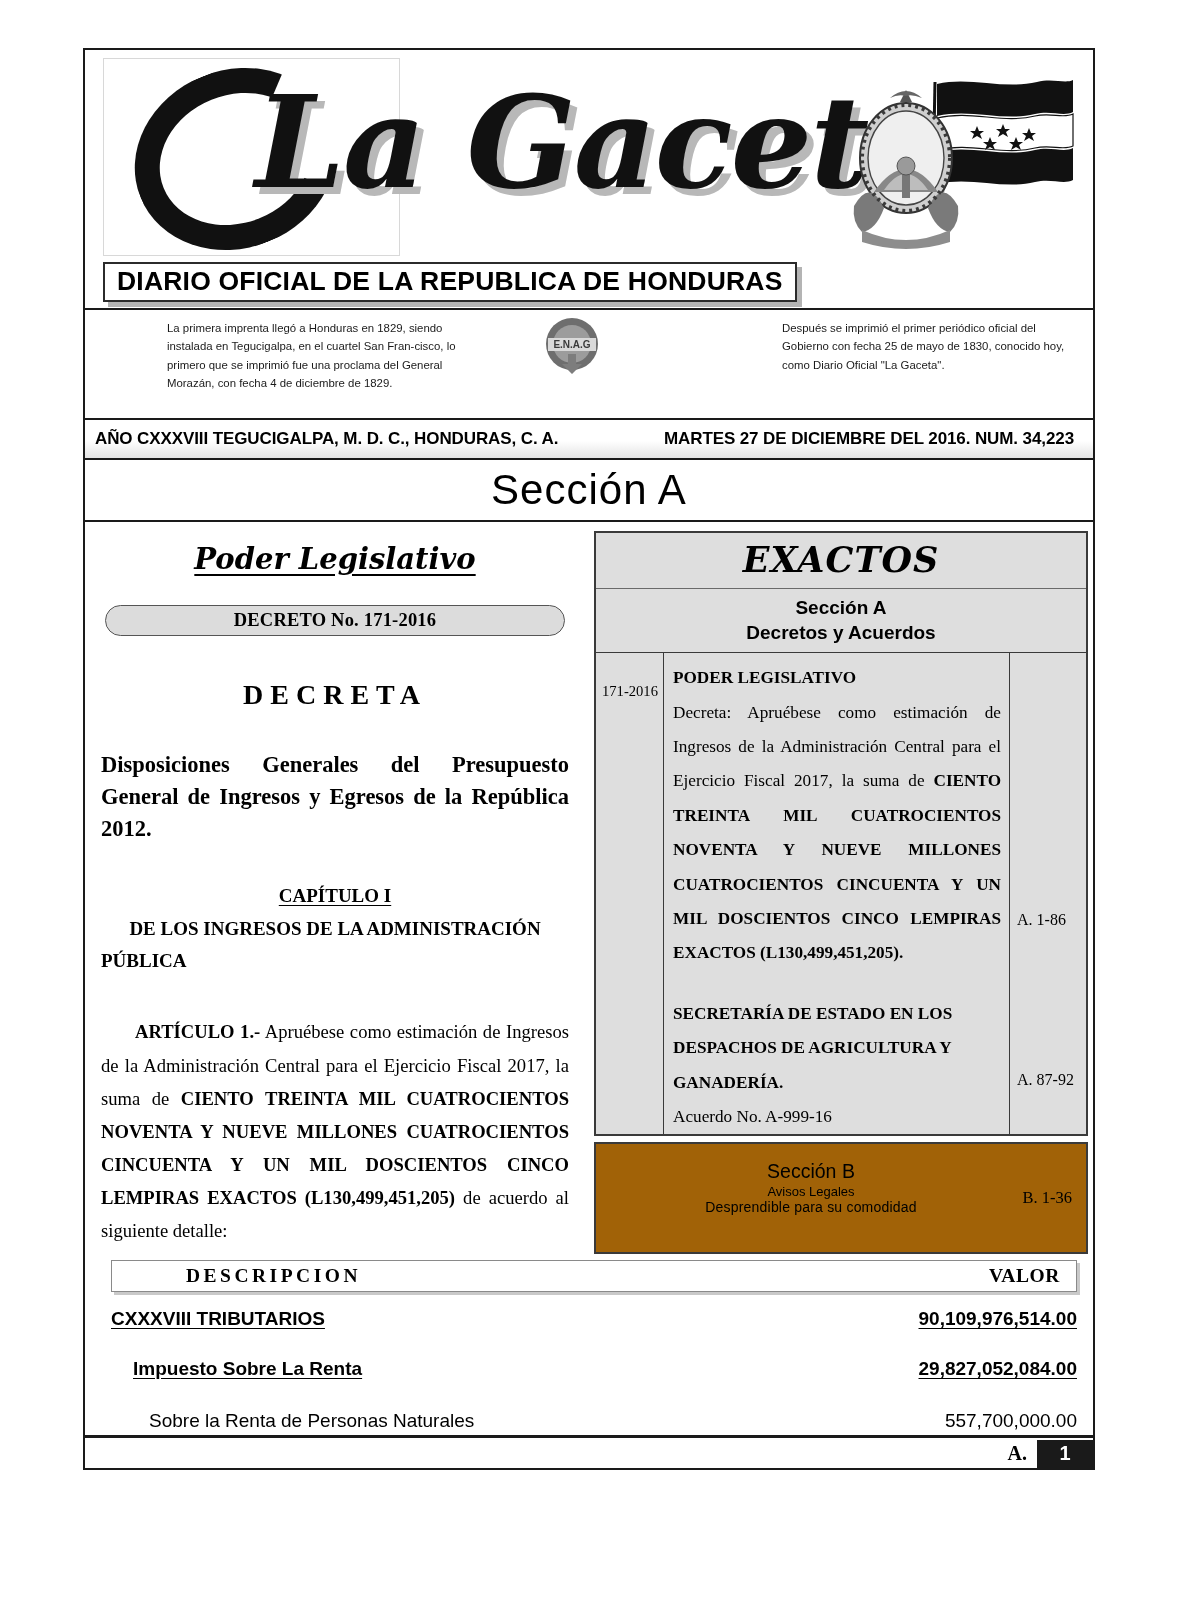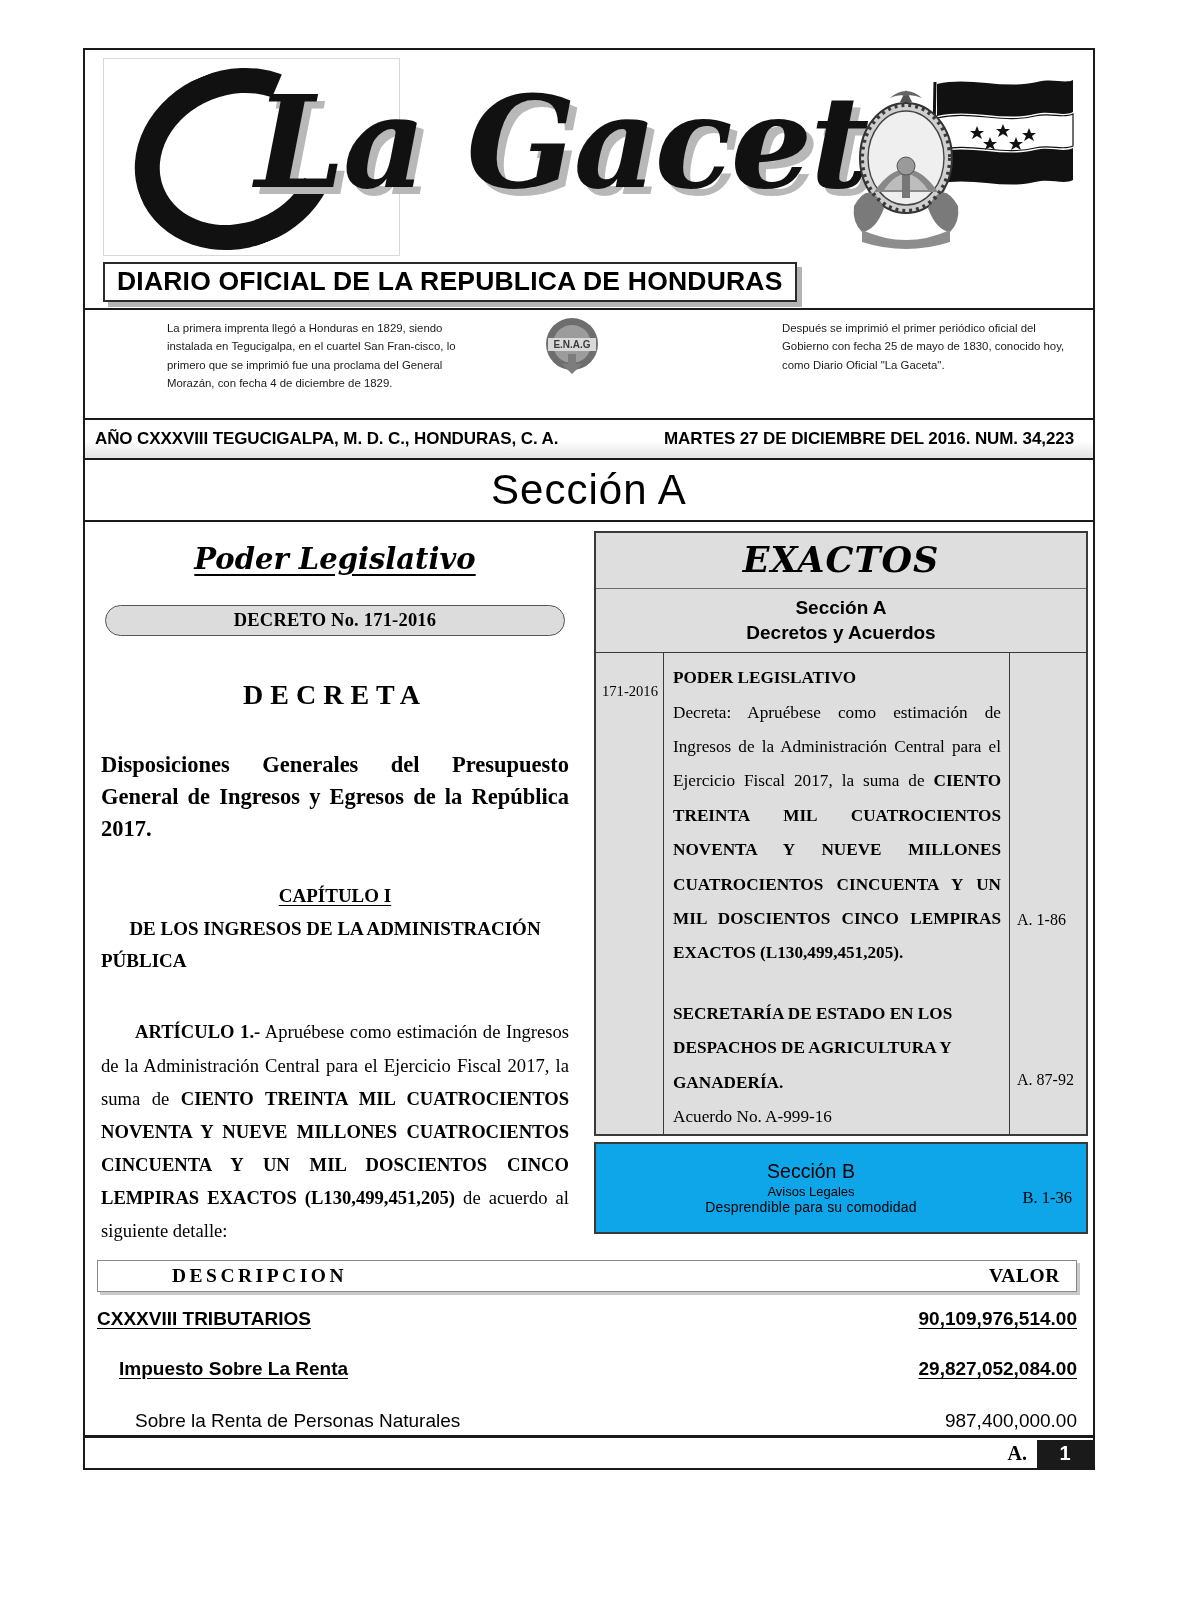--- a/index.html
+++ b/index.html
@@ -292,22 +292,22 @@
   .sum-pages {
     position: relative;
     font-size: 16px;
   }
   .pg1 { position: absolute; left: 7px; top: 258px; white-space: nowrap; }
   .pg2 { position: absolute; left: 7px; top: 418px; white-space: nowrap; }
 
   .seccion-b {
     margin-top: 6px;
     border: 2px solid #3a3a3a;
-    background: #0ea5e9;
-    height: 92px;
+    background: #a16207;
+    height: 112px;
     position: relative;
   }
   .sb-center {
     text-align: center;
     font-family: "Liberation Sans", sans-serif;
     padding-top: 16px;
     margin-right: 60px;
   }
   .sb-l1 { font-size: 19.5px; }
   .sb-l2 { font-size: 13px; margin-top: 1px; }
@@ -316,21 +316,21 @@
     position: absolute;
     right: 14px; top: 44px;
     font-family: "Liberation Serif", serif;
     font-size: 16.5px;
     white-space: nowrap;
   }
 
   
   .detail {
     position: relative;
-    margin: 18px 16px 0 12px;
+    margin: 18px 16px 0 26px;
   }
   .det-head {
     border: 1.5px solid #8a8a8a;
     box-shadow: 3px 3px 0 #c9c9c9;
     height: 32px;
     display: flex;
     align-items: center;
     font-weight: bold;
   }
   .det-head .h-desc {
@@ -456,21 +456,21 @@
   </div>
 
   <div class="sec-title">Sección  A</div>
 
   <div class="body-cols">
 
     <div class="col-left">
       <div class="poder">Poder Legislativo</div>
       <div class="decreto-pill">DECRETO No. 171-2016</div>
       <div class="decreta">DECRETA</div>
-      <div class="disp-title">Disposiciones Generales del Presupuesto General de Ingresos y Egresos de la República 2017.</div>
+      <div class="disp-title">Disposiciones Generales del Presupuesto General de Ingresos y Egresos de la República 2012.</div>
       <div class="cap-head">CAPÍTULO I</div>
       <div class="cap-sub">
         <span>DE LOS INGRESOS DE LA ADMINISTRACIÓN</span>
         <span class="second">PÚBLICA</span>
       </div>
       <div class="art-par">
         <b>ARTÍCULO 1.-</b><span> Apruébese como estimación de Ingresos de la Administración Central para el Ejercicio Fiscal 2017, la suma de </span><b>CIENTO TREINTA MIL CUATROCIENTOS NOVENTA Y NUEVE MILLONES CUATROCIENTOS CINCUENTA Y UN MIL DOSCIENTOS CINCO LEMPIRAS EXACTOS (L130,499,451,205)</b><span> de acuerdo al siguiente detalle:</span>
       </div>
     </div>
 
@@ -516,21 +516,21 @@
     <div class="det-row lvl1">
       <span class="d-label">CXXXVIII TRIBUTARIOS</span>
       <span class="d-value">90,109,976,514.00</span>
     </div>
     <div class="det-row lvl2">
       <span class="d-label">Impuesto Sobre La Renta</span>
       <span class="d-value">29,827,052,084.00</span>
     </div>
     <div class="det-row lvl3">
       <span class="d-label">Sobre la Renta de Personas Naturales</span>
-      <span class="d-value">987,400,000.00</span>
+      <span class="d-value">557,700,000.00</span>
     </div>
   </div>
 
   <div class="footer">
     <span class="foot-a">A.</span>
     <span class="foot-num">1</span>
   </div>
 
 </div>
 

